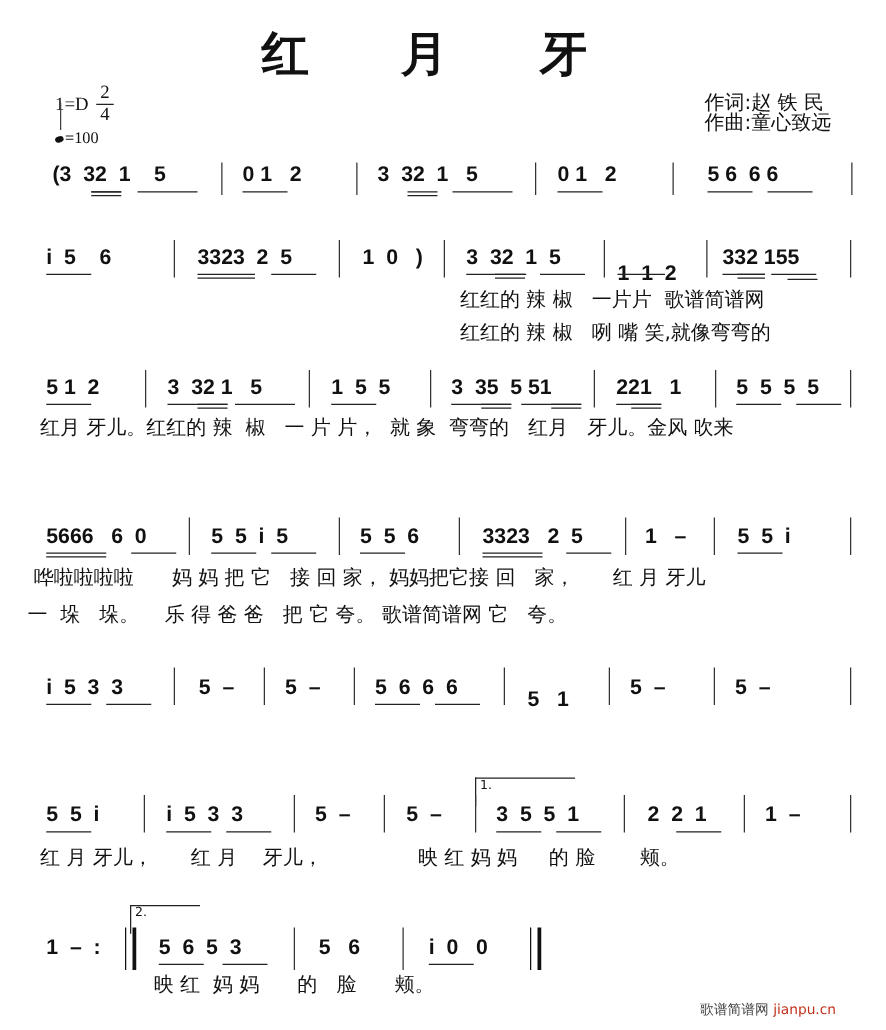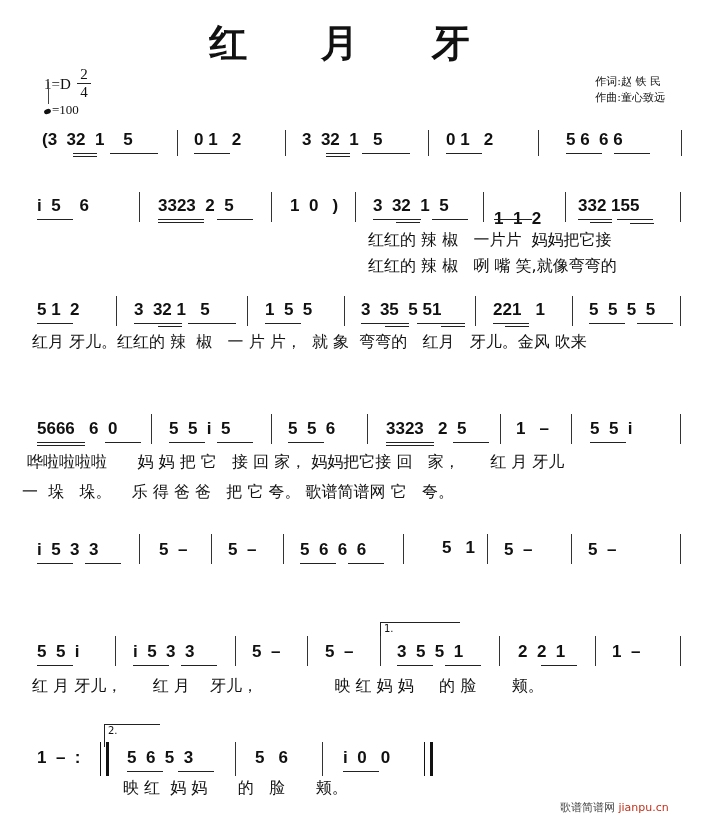--- a/index.html
+++ b/index.html
@@ -4,21 +4,21 @@
 <style>
   html, body { margin:0; padding:0; background:#ffffff; }
   body { width:709px; height:824px; position:relative; overflow:hidden; font-family:"DejaVu Sans", sans-serif; color:#111; }
   .title { position:absolute; left:0; width:709px; top:18px; text-align:center; font-family:"DejaVu Serif", serif; font-size:38px; font-weight:bold; letter-spacing:30px; }
   .key { position:absolute; left:44px; top:76px; font-family:"Liberation Serif", serif; font-size:15px; }
   .ts { position:absolute; left:77px; top:66px; font-family:"Liberation Serif", serif; font-size:15px; line-height:17px; text-align:center; width:14px; }
   .ts .bar { border-top:1px solid #222; }
   .tempo { position:absolute; left:44px; top:102px; font-family:"Liberation Serif", serif; font-size:13px; }
   .tempo .stem { position:absolute; left:4px; top:-20px; width:1px; height:22px; background:#444; }
   .tempo .head { display:inline-block; width:7px; height:5px; background:#111; border-radius:50%; transform:rotate(-20deg); margin-right:1px; }
-  .credits { position:absolute; right:44px; top:74px; font-size:11px; line-height:16px; }
+  .credits { position:absolute; right:44px; top:74px; font-size:16px; line-height:16px; }
   .line { position:absolute; left:0; width:709px; }
   .note { position:absolute; font-family:"Liberation Sans", sans-serif; font-weight:bold; font-size:17px; }
   .measure-bar { position:absolute; width:1px; background:#333; }
   .dbl { position:absolute; width:5px; border-left:1px solid #111; border-right:3px solid #111; }
   .lyric { position:absolute; font-size:16px; white-space:pre; }
   .ul { position:absolute; height:0; border-top:1px solid #222; }
   .ul2 { position:absolute; height:2px; border-top:1px solid #222; border-bottom:1px solid #222; }
   .volta { position:absolute; border-left:1px solid #222; border-top:1px solid #222; font-size:10px; padding-left:3px; }
   .watermark { position:absolute; left:560px; top:800px; font-size:11px; color:#444; }
   .watermark .site { color:#c0301a; }
@@ -80,21 +80,21 @@
   <span class="measure-bar" style="left:483px;top:6px;height:30px;"></span>
   <span class="note" style="left:494px;top:23px;">1&nbsp;&nbsp;1&nbsp;&nbsp;2</span>
   <span class="ul" style="left:494px;top:33px;width:38px;"></span>
   <span class="measure-bar" style="left:565px;top:6px;height:30px;"></span>
   <span class="note" style="left:578px;top:10px;">332&nbsp;155</span>
   <span class="ul" style="left:578px;top:33px;width:34px;"></span>
   <span class="ul2" style="left:590px;top:33px;width:22px;"></span>
   <span class="ul" style="left:617px;top:33px;width:36px;"></span>
   <span class="ul" style="left:630px;top:37px;width:24px;"></span>
   <span class="measure-bar" style="left:680px;top:6px;height:30px;"></span>
-  <span class="lyric" style="left:368px;top:44px;">红红的 辣 椒   一片片  妈妈把它接</span>
+  <span class="lyric" style="left:368px;top:44px;">红红的 辣 椒   一片片  歌谱简谱网</span>
   <span class="lyric" style="left:368px;top:70px;">红红的 辣 椒   咧 嘴 笑,就像弯弯的</span>
 </div>
 
 <div class="line" style="top:292px;height:90px;">
   <span class="note" style="left:37px;top:8px;">5&nbsp;1&nbsp;&nbsp;2</span>
   <span class="ul" style="left:37px;top:31px;width:36px;"></span>
   <span class="measure-bar" style="left:116px;top:4px;height:30px;"></span>
   <span class="note" style="left:134px;top:8px;">3&nbsp;&nbsp;32&nbsp;1&nbsp;&nbsp;&nbsp;5</span>
   <span class="ul" style="left:134px;top:31px;width:48px;"></span>
   <span class="ul2" style="left:158px;top:31px;width:24px;"></span>
@@ -151,21 +151,21 @@
   <span class="ul" style="left:85px;top:33px;width:36px;"></span>
   <span class="measure-bar" style="left:139px;top:4px;height:30px;"></span>
   <span class="note" style="left:159px;top:10px;">5&nbsp;&nbsp;–</span>
   <span class="measure-bar" style="left:211px;top:4px;height:30px;"></span>
   <span class="note" style="left:228px;top:10px;">5&nbsp;&nbsp;–</span>
   <span class="measure-bar" style="left:283px;top:4px;height:30px;"></span>
   <span class="note" style="left:300px;top:10px;">5&nbsp;&nbsp;6&nbsp;&nbsp;6&nbsp;&nbsp;6</span>
   <span class="ul" style="left:300px;top:33px;width:36px;"></span>
   <span class="ul" style="left:348px;top:33px;width:36px;"></span>
   <span class="measure-bar" style="left:403px;top:4px;height:30px;"></span>
-  <span class="note" style="left:422px;top:8px;margin-left:20px;">5&nbsp;&nbsp;&nbsp;1</span>
+  <span class="note" style="left:422px;top:20px;">5&nbsp;&nbsp;&nbsp;1</span>
   <span class="measure-bar" style="left:487px;top:4px;height:30px;"></span>
   <span class="note" style="left:504px;top:10px;">5&nbsp;&nbsp;–</span>
   <span class="measure-bar" style="left:571px;top:4px;height:30px;"></span>
   <span class="note" style="left:588px;top:10px;">5&nbsp;&nbsp;–</span>
   <span class="measure-bar" style="left:680px;top:4px;height:30px;"></span>
 </div>
 
 <div class="line" style="top:622px;height:80px;">
   <div class="volta" style="left:380px;top:0px;width:76px;height:22px;">1.</div>
   <span class="note" style="left:37px;top:20px;">5&nbsp;&nbsp;5&nbsp;&nbsp;i</span>

